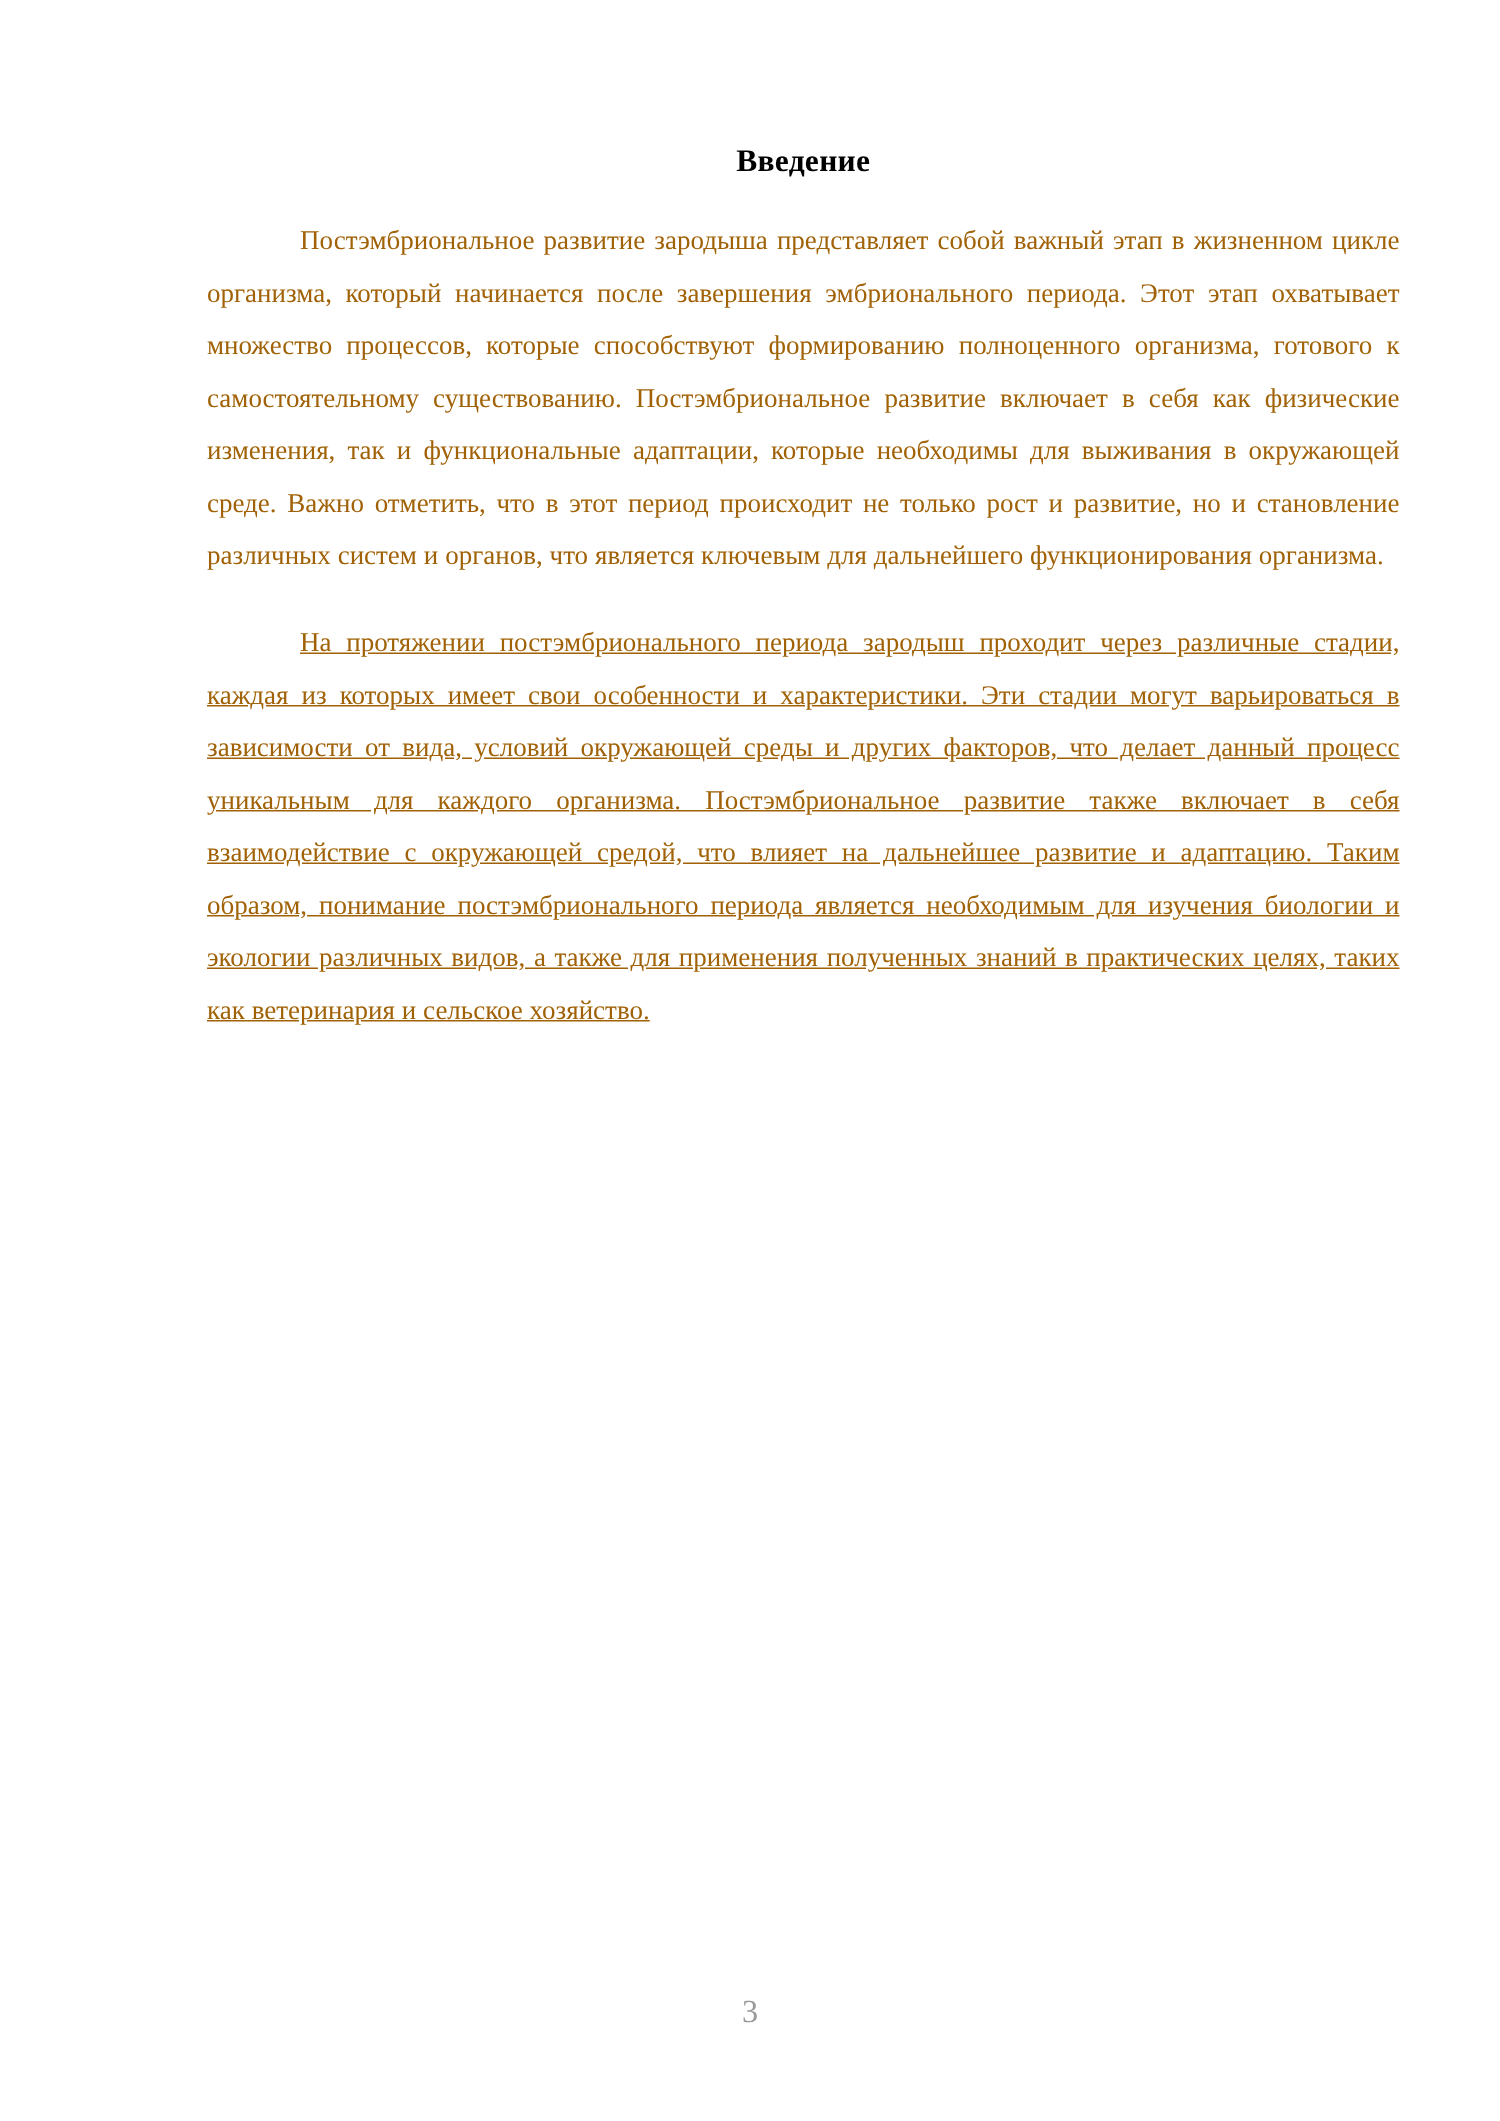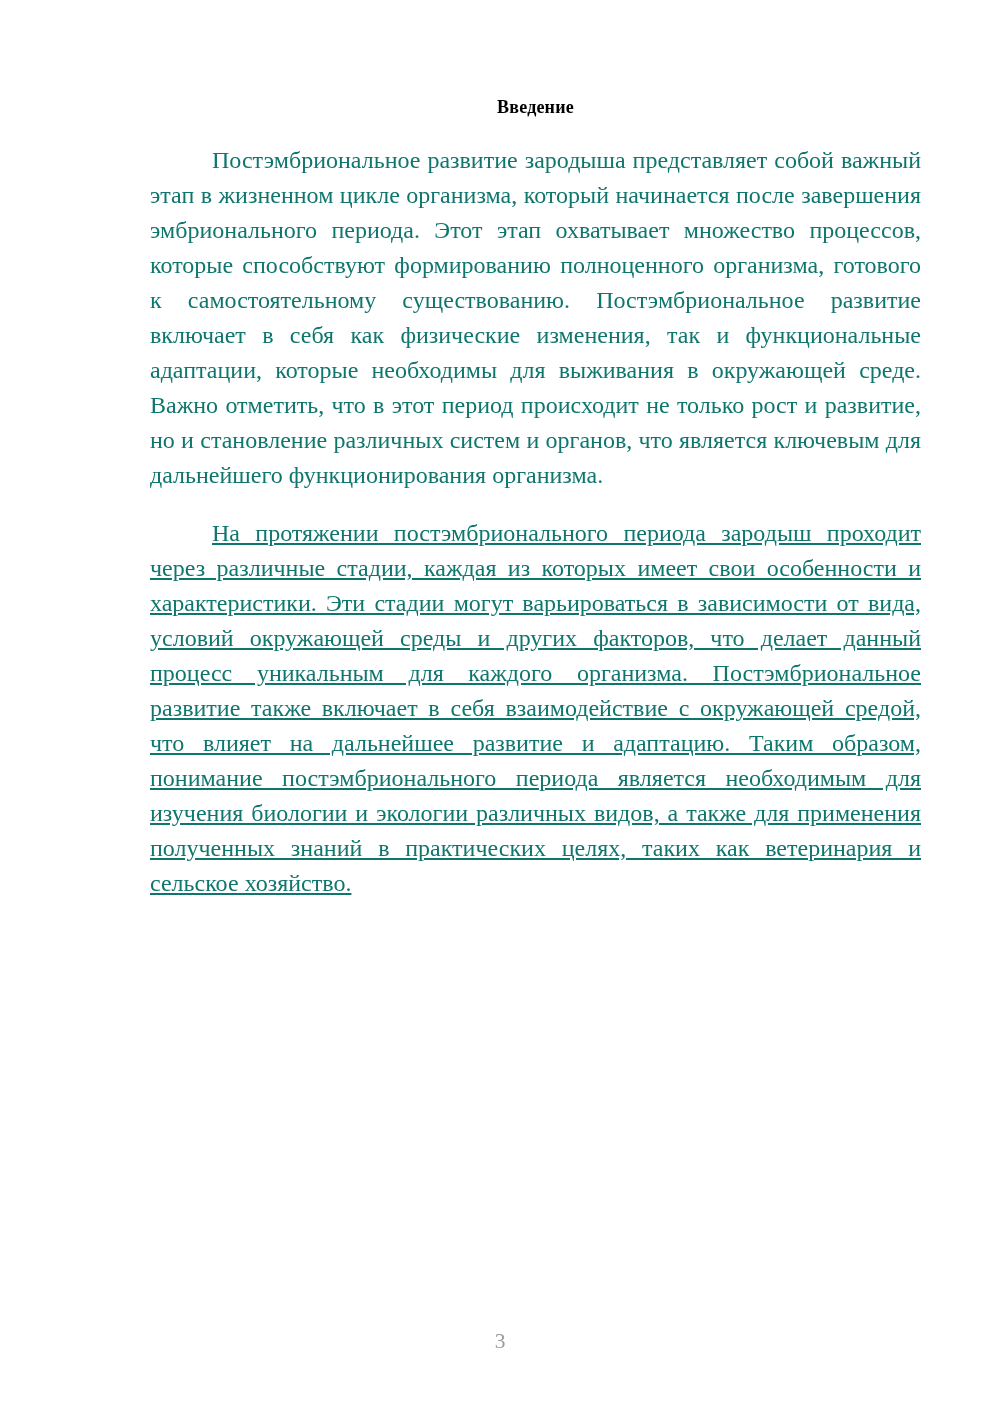--- a/index.html
+++ b/index.html
@@ -21,38 +21,38 @@
   }
 
   .content {
     position: absolute;
     left: 138px;
     top: 0;
     width: 795px;
   }
 
   .doc-title {
-    font-size: 18px;
+    font-size: 21px;
     font-weight: bold;
     text-align: center;
     color: #000000;
     margin: 0;
     padding-top: 93px;
     line-height: 28px;
     letter-spacing: 0.2px;
   }
 
   .body-paragraph {
-    font-size: 24px;
+    font-size: 18px;
     line-height: 35px;
-    color: #0f766e;
+    color: #a16207;
     text-align: justify;
     text-justify: inter-word;
     text-indent: 62px;
-    margin: 12px;
+    margin: 0;
     hyphens: none;
     word-spacing: 0.1px;
   }
 
   .body-paragraph.first {
     margin-top: 22px;
   }
 
   .body-paragraph + .body-paragraph {
     margin-top: 23px;

